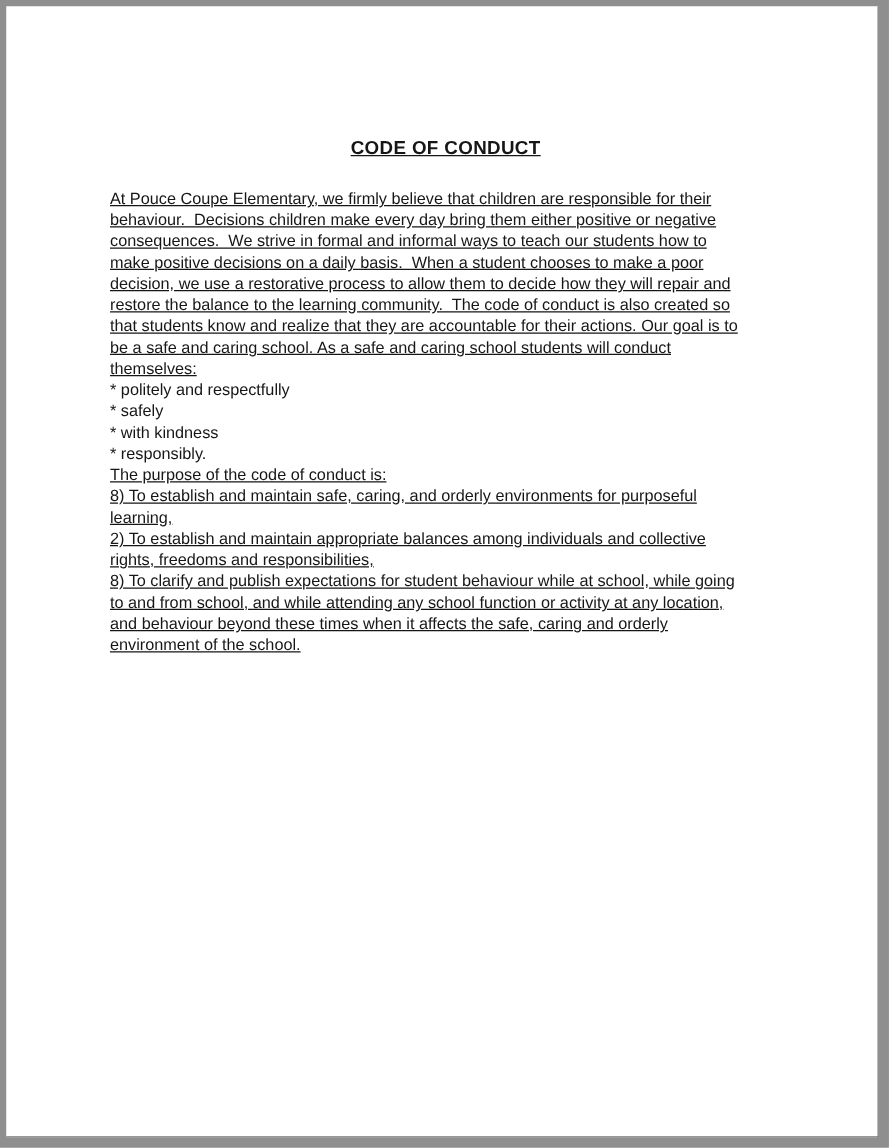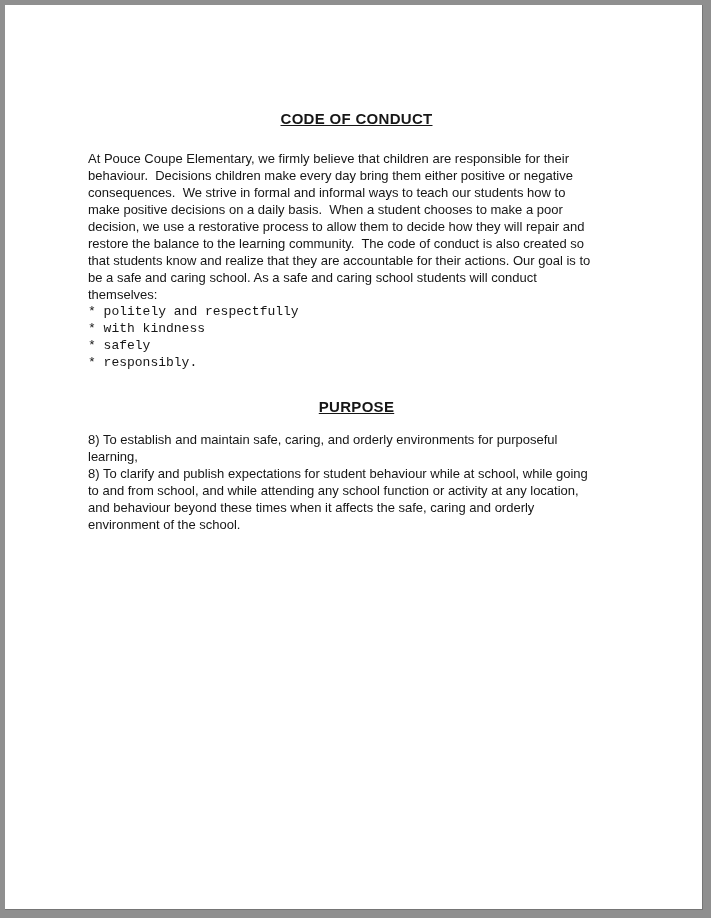--- a/index.html
+++ b/index.html
@@ -40,22 +40,23 @@
     font-weight: bold;
     text-decoration: underline;
     text-align: center;
     letter-spacing: 0.3px;
   }
   .title-heading  { margin-top: 104px; margin-bottom: 22px; }
   .purpose-heading { margin-top: 26px; margin-bottom: 15px; }
   .para {
     margin: 0;
     white-space: pre-wrap;
+    text-decoration: underline;
   }
-  .conduct-list { margin: 0; padding: 0; list-style: none; font-family: Liberation Mono, monospace; }
+  .conduct-list { margin: 0; padding: 0; list-style: none; }
   .conduct-list li { margin: 0; white-space: pre-wrap; }
   .purpose-note {
     margin: 0 0 0 28px;
     text-indent: 6px;
     white-space: pre-wrap;
   }
 </style>
 </head>
 <body>
 
@@ -70,31 +71,33 @@
 consequences.  We strive in formal and informal ways to teach our students how to
 make positive decisions on a daily basis.  When a student chooses to make a poor
 decision, we use a restorative process to allow them to decide how they will repair and
 restore the balance to the learning community.  The code of conduct is also created so
 that students know and realize that they are accountable for their actions. Our goal is to
 be a safe and caring school. As a safe and caring school students will conduct
 themselves:</p>
 
       <ul class="conduct-list">
         <li>* politely and respectfully</li>
+        <li>* safely</li>
         <li>* with kindness</li>
-        <li>* safely</li>
         <li>* responsibly.</li>
       </ul>
 
-      <h2 class="doc-heading purpose-heading">PURPOSE</h2>
 
+      <p class="para">The purpose of the code of conduct is:</p>
 
       <p class="para">8) To establish and maintain safe, caring, and orderly environments for purposeful
 learning,</p>
 
+      <p class="para">2) To establish and maintain appropriate balances among individuals and collective
+rights, freedoms and responsibilities,</p>
 
       <p class="para">8) To clarify and publish expectations for student behaviour while at school, while going
 to and from school, and while attending any school function or activity at any location,
 and behaviour beyond these times when it affects the safe, caring and orderly
 environment of the school.</p>
 
 
     </div>
   </div>
 </div>

